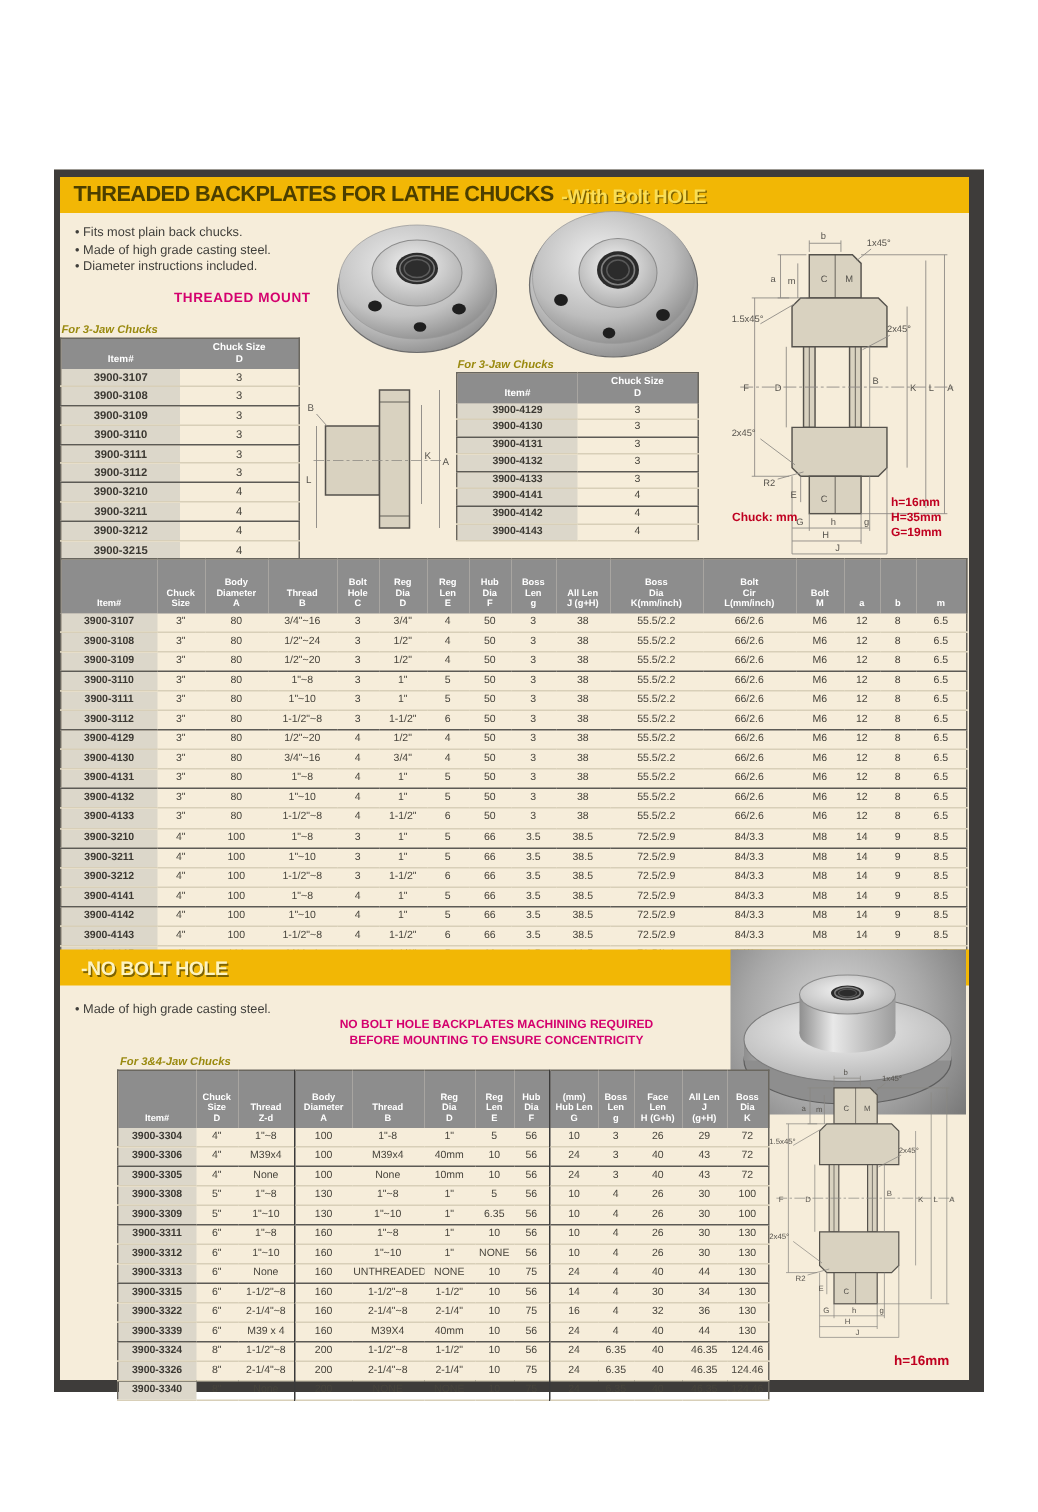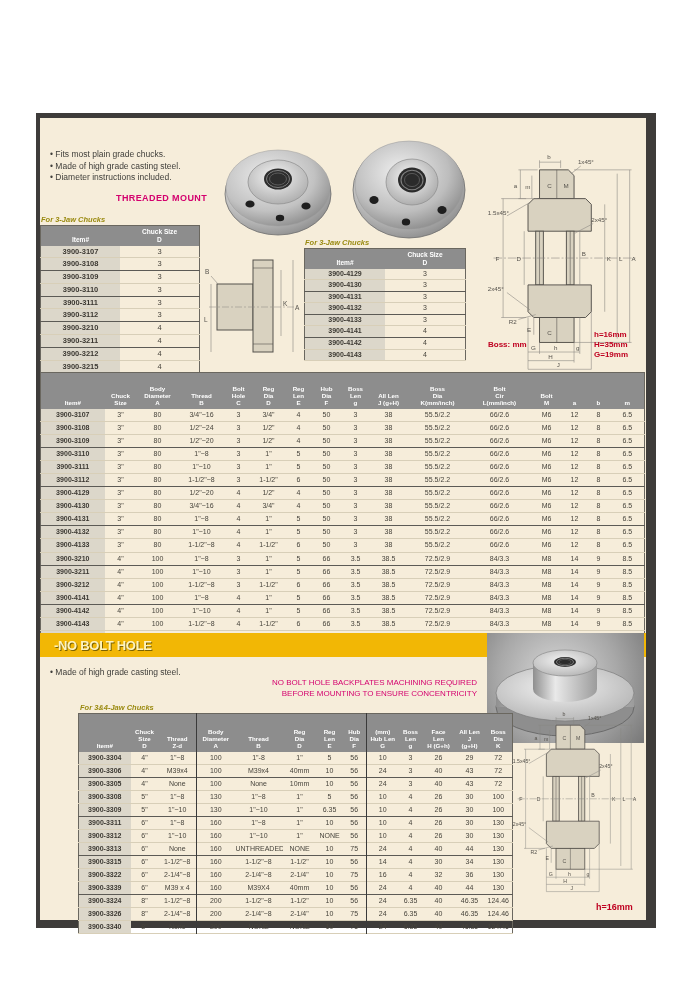--- a/index.html
+++ b/index.html
@@ -13,22 +13,22 @@
          display:flex; align-items:center; padding-left:9px; white-space:nowrap; }
   .bar .t1txt { font-size:14.5px; font-weight:bold; letter-spacing:-0.4px; color:#4c3f00; }
   .bar .t2txt { font-size:13px; font-weight:bold; letter-spacing:-0.3px; color:#f9dd55;
                 text-shadow:1px 1px 0 #7c6200; margin-left:5px; }
 
   
   .bullets { position:absolute; font-size:8.5px; color:#3f3e3a; line-height:11.5px; }
   .bullets .b::before { content:"•  "; color:#3f3e3a; }
   .mount { position:absolute; font-size:9px; font-weight:bold; color:#d4006e; letter-spacing:0.4px;margin-left:16px; }
   .forlabel { position:absolute; font-size:7.5px; font-weight:bold; font-style:italic; color:#9a8a10; }
-  .warning { position:absolute; font-size:8px; font-weight:normal; color:#d4006e;
-             line-height:10.5px; text-align:right; white-space:pre-line; width:292px; }
+  .warning { position:absolute; font-size:8px; font-weight:bold; color:#d4006e;
+             line-height:10.5px; text-align:center; white-space:pre-line; width:292px; }
 
   
   table { border-collapse:collapse; table-layout:fixed; position:absolute; border:1px solid #6a675f; }
   th { background:#8d8d8d; color:#ffffff; font-weight:bold; font-size:6.2px; line-height:1.15;
        white-space:pre-line; vertical-align:bottom; padding:2px 1px; text-align:center; }
   td { font-size:7px; text-align:center; color:#47443c; padding:0 1px; white-space:nowrap; overflow:hidden; }
   tbody tr { border-bottom:1px solid #d8cfb8; }
   tbody tr.group-end { border-bottom:1.5px solid #5c5a55; }
   td:first-child { background:#dcd7ca; font-weight:bold; color:#3b3832; }
 
@@ -46,23 +46,27 @@
   .dim-notes { position:absolute; font-size:8px; font-weight:bold; color:#bf0020; line-height:10px; text-align:left; }
   .photo { position:absolute; }
   .photo3bg { position:absolute; background:radial-gradient(circle at 45% 40%, #d9d9d9 0%, #a8a8a8 55%, #777777 100%); }
 </style>
 </head>
 <body>
 
 <div class="page">
   <div class="frame">
 
+    <div class="bar" style="top:0px;">
+      <span class="t1txt">THREADED BACKPLATES FOR LATHE CHUCKS</span>
+      <span class="t2txt">-With Bolt HOLE</span>
+    </div>
 
     <div class="bullets" style="left:10px; top:31px;">
-      <div class="b">Fits most plain grade chucks.</div>
+      <div class="b">Fits most plain back chucks.</div>
       <div class="b">Made of high grade casting steel.</div>
       <div class="b">Diameter instructions included.</div>
     </div>
 
     <div class="mount" style="left:60px; top:75px;">THREADED MOUNT</div>
 
     <div class="photo" style="left:182px; top:26px; width:112px; height:94px;">
       <svg width="112" height="94" viewBox="0 0 112 94">
         <defs>
           <radialGradient id="p1a" cx="40%" cy="35%" r="75%">
@@ -299,21 +303,21 @@
         <text x="6" y="150">2x45°</text>
         <text x="28" y="185">R2</text>
         <text x="47" y="193">E</text>
         <text x="68" y="196">C</text>
         <text x="51" y="212">G</text>
         <text x="75" y="212">h</text>
         <text x="98" y="212">g</text>
         <text x="69" y="221">H</text>
         <text x="78" y="230">J</text>
       </svg>
-      <div class="unit-note" style="left:6px; top:198px;">Boss: mm</div>
+      <div class="unit-note" style="left:6px; top:198px;">Chuck: mm</div>
       <div class="dim-notes" style="left:112px; top:188px;">
         <div>h=16mm</div>
         <div>H=35mm</div>
         <div>G=19mm</div>
       </div>
     </div>
 
     <table class="t1">
       <colgroup>
         <col style="width:64px">

